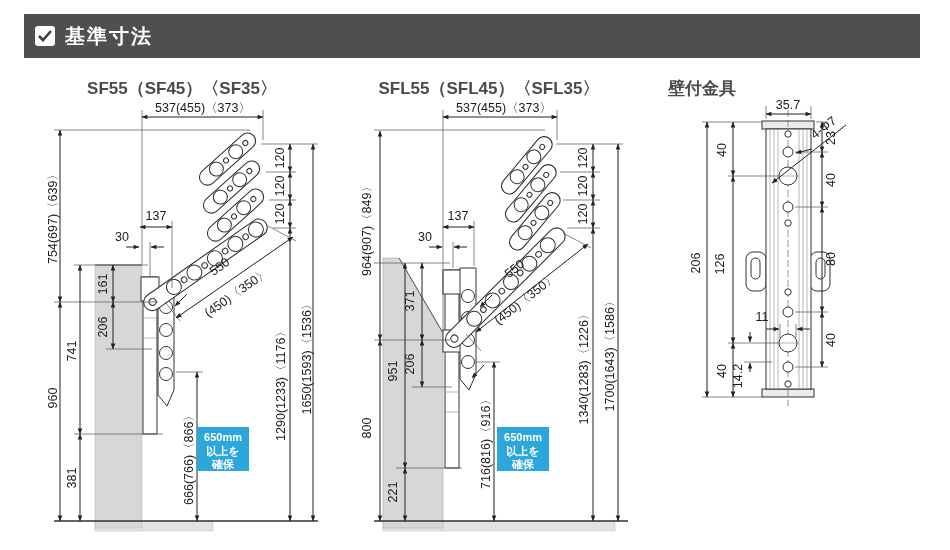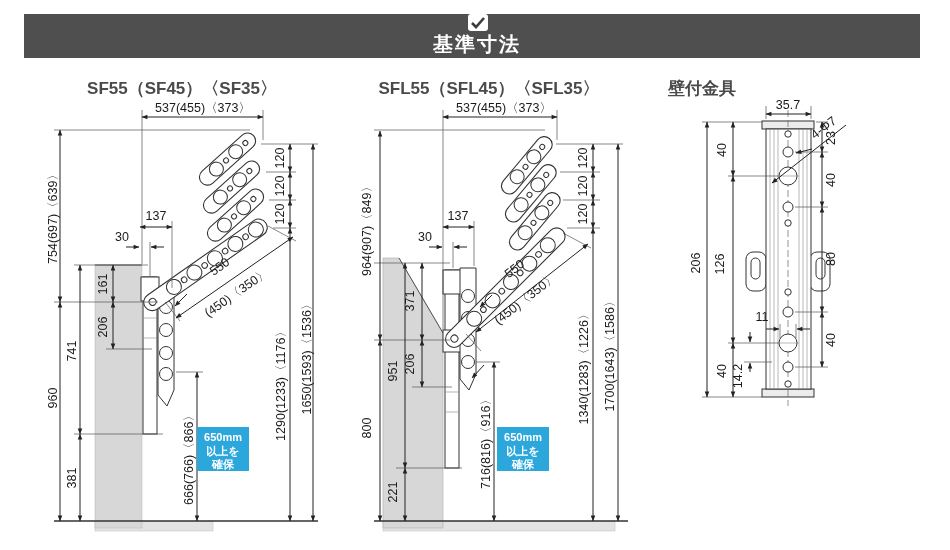--- a/index.html
+++ b/index.html
@@ -1,19 +1,19 @@
 <!DOCTYPE html>
 <html><head>
 <meta charset="utf-8">
 <style>
   html,body{margin:0;padding:0;background:#fff;}
   #stage{position:relative;width:950px;height:550px;background:#ffffff;overflow:hidden;
          font-family:"Liberation Sans","DejaVu Sans",sans-serif;}
   #header-bar{position:absolute;left:24px;top:14px;width:896px;height:44px;background:#4f4f4f;
-              display:flex;align-items:center;flex-direction:column;}
+              display:flex;align-items:center;}
   #header-bar .cb{width:20px;height:20px;background:#fff;border-radius:3px;margin-left:11px;
                   display:flex;align-items:center;justify-content:center;}
   #header-bar .cb svg{display:block;}
   #header-title{color:#fff;font-size:20px;font-weight:bold;margin-left:10px;letter-spacing:2px;}
   svg text{font-family:"Liberation Sans","DejaVu Sans",sans-serif;}
   .d{font-size:12.5px;fill:#1a1a1a;}
   .t{font-size:17px;font-weight:bold;fill:#4a4a4a;}
   .n{font-size:11px;font-weight:bold;fill:#ffffff;}
   .dim{stroke:#222;stroke-width:1;fill:none;}
   .ext{stroke:#555;stroke-width:0.7;fill:none;}

